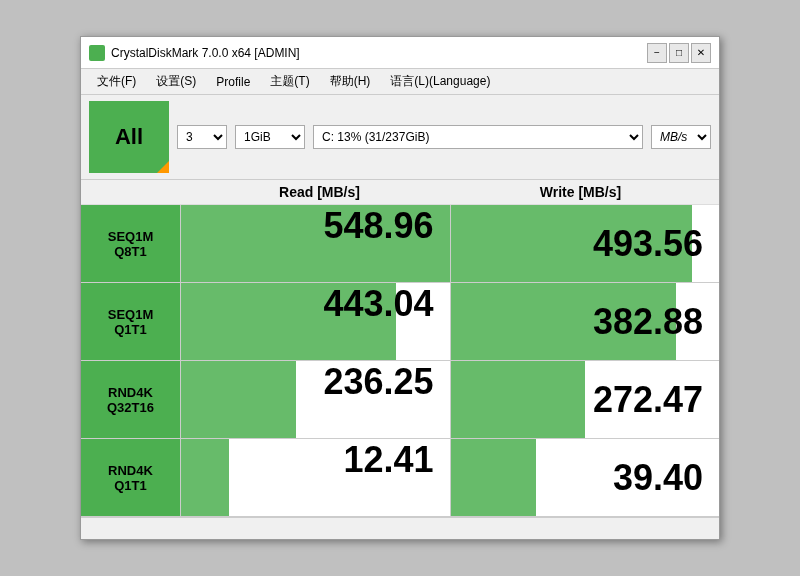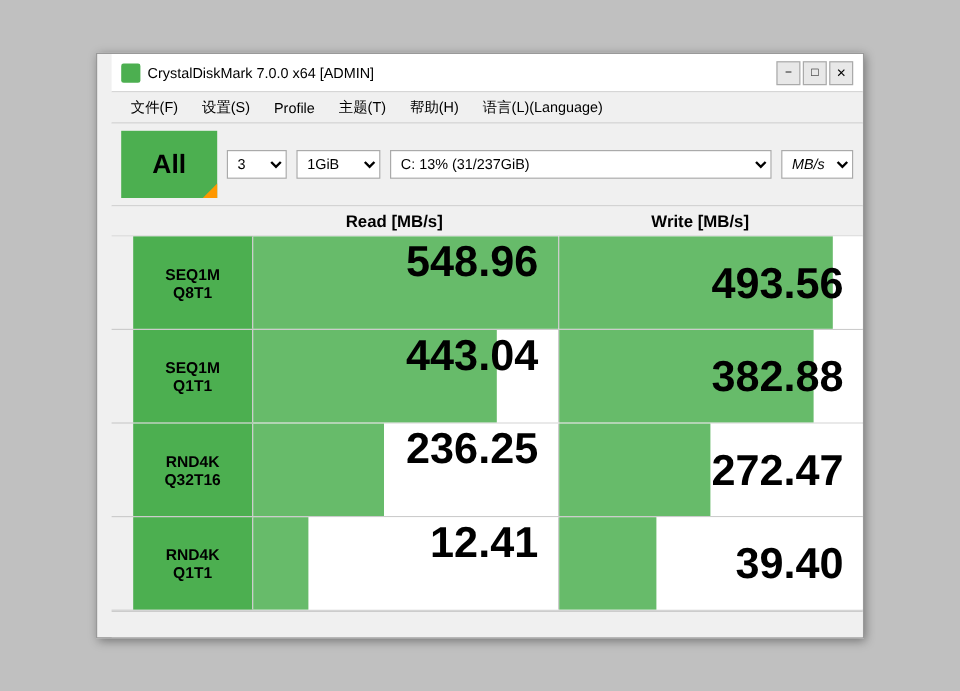--- a/index.html
+++ b/index.html
@@ -16,21 +16,20 @@
       width: 800px;
       height: 576px;
       font-family: 'Segoe UI', Arial, sans-serif;
     }
 
     .window {
       width: 640px;
       background: #f0f0f0;
       border: 1px solid #999;
       box-shadow: 2px 2px 8px rgba(0,0,0,0.4);
-      padding-left: 12px;
     }
 
     .title-bar {
       background: #ffffff;
       display: flex;
       align-items: center;
       justify-content: space-between;
       padding: 6px 8px;
       border-bottom: 1px solid #ccc;
       height: 32px;
@@ -99,21 +98,21 @@
       gap: 8px;
       border-bottom: 1px solid #ccc;
     }
 
     .all-button {
       background: #4caf50;
       color: #000;
       font-size: 22px;
       font-weight: bold;
       width: 80px;
-      height: 56px;
+      height: 72px;
       border: none;
       cursor: pointer;
       display: flex;
       align-items: center;
       justify-content: center;
       position: relative;
     }
 
     .all-button::after {
       content: '';
@@ -197,21 +196,20 @@
       background: #4caf50;
       display: flex;
       flex-direction: column;
       align-items: center;
       justify-content: center;
       font-size: 13px;
       font-weight: bold;
       color: #000;
       border-right: 1px solid #ccc;
       flex-shrink: 0;
-      margin-left: 18px;
     }
 
     .row-read {
       flex: 1;
       background: #ffffff;
       display: flex;
       align-items: flex-start;
       justify-content: flex-end;
       padding-right: 16px;
       border-right: 1px solid #ccc;

